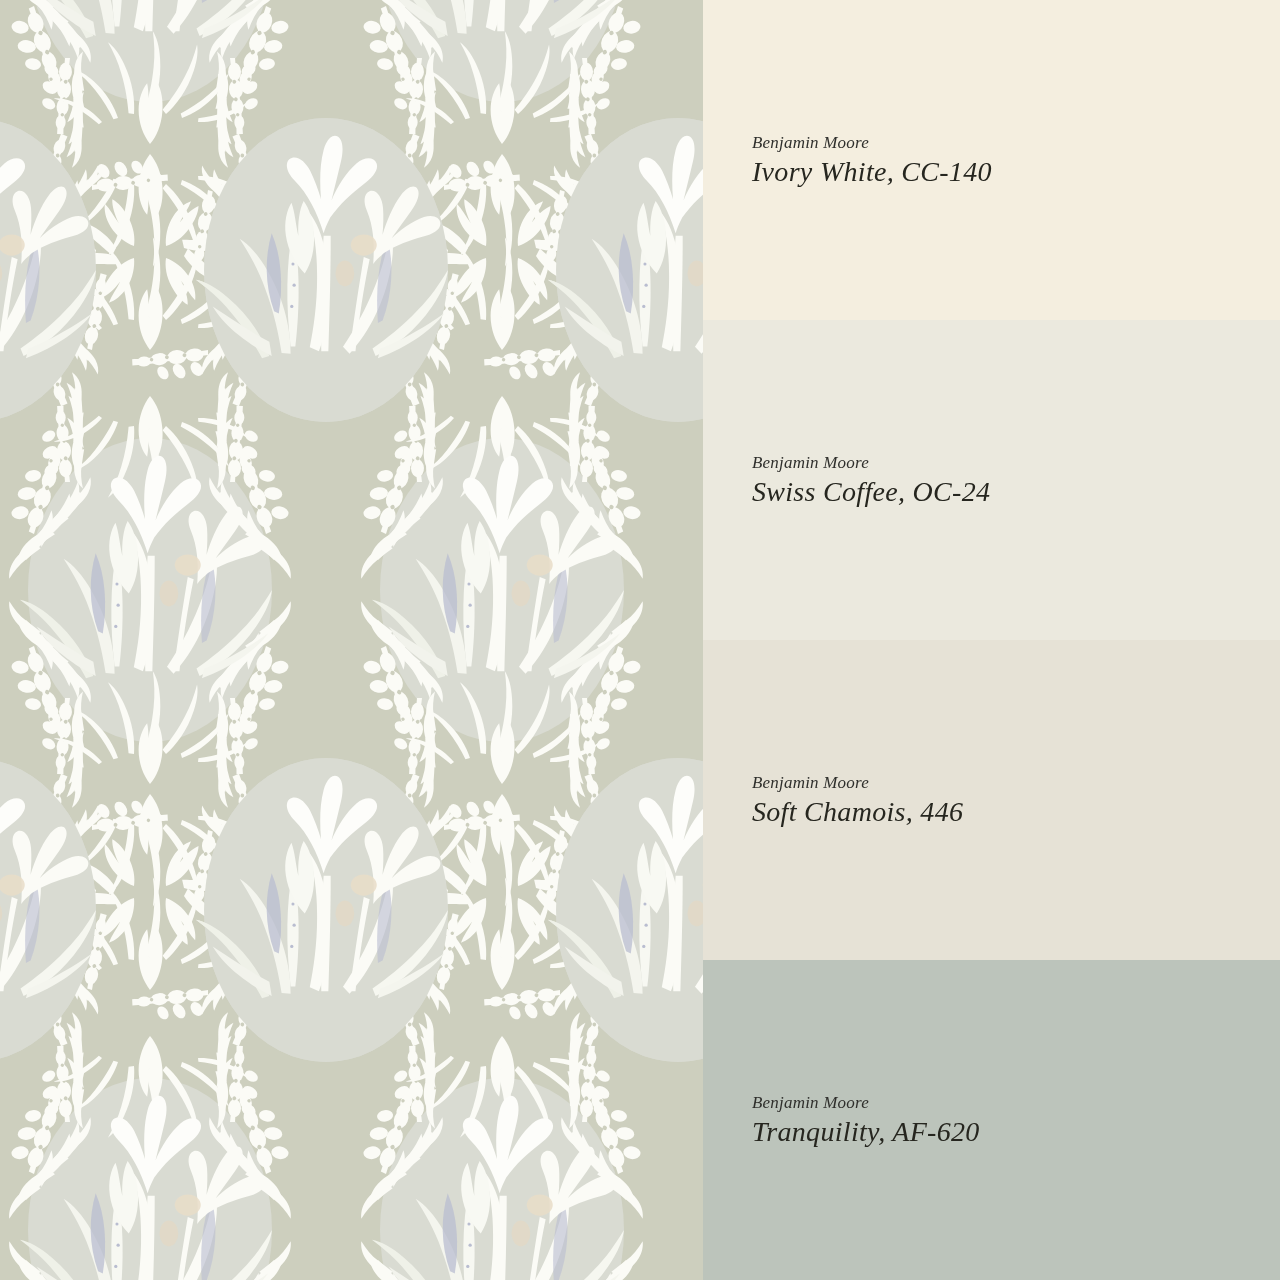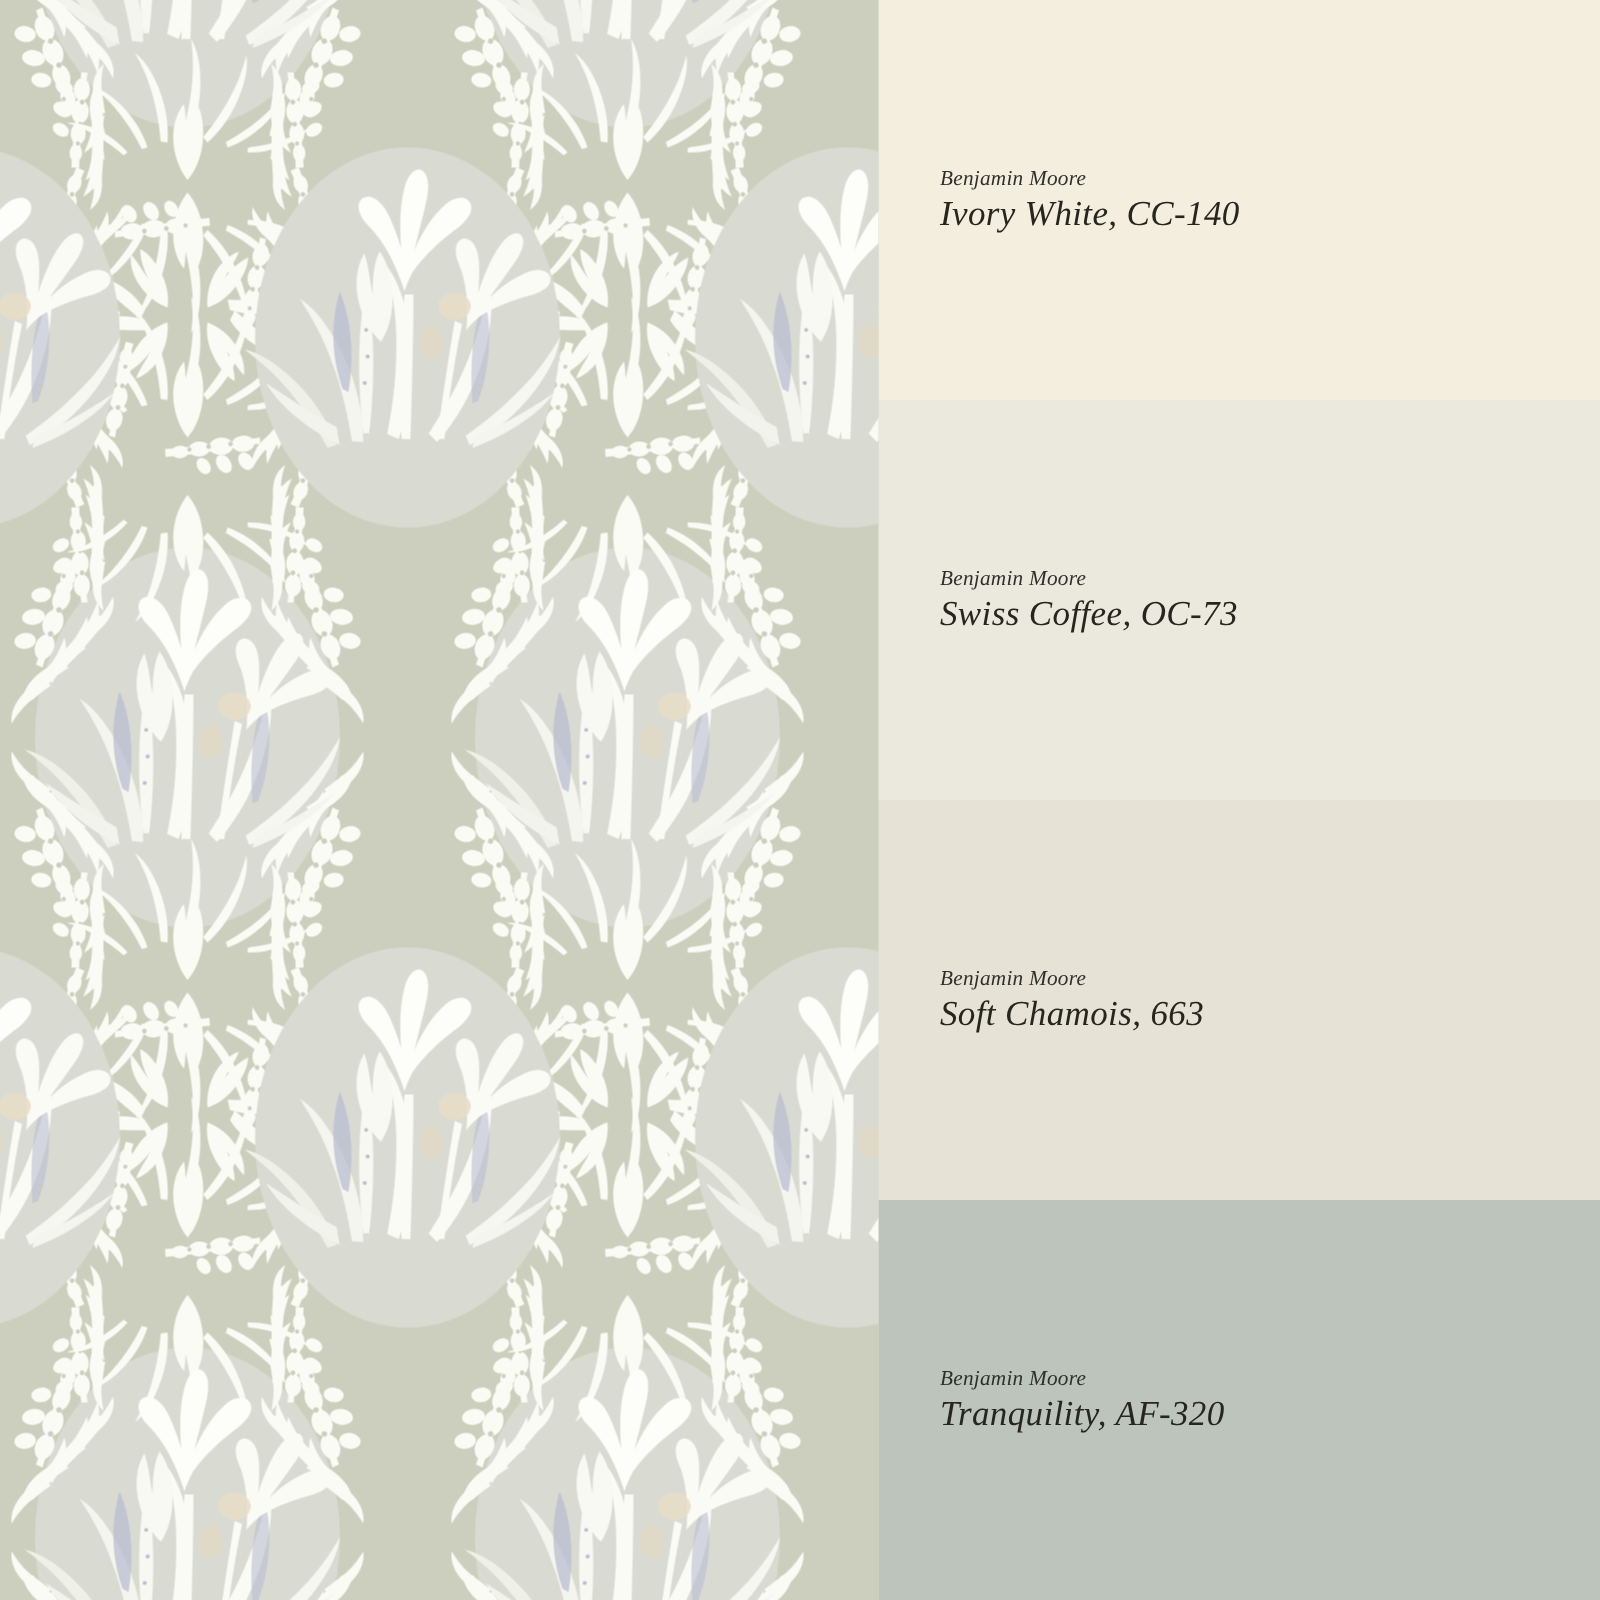--- a/index.html
+++ b/index.html
@@ -264,27 +264,27 @@
 
   <div class="swatches">
 
     <div class="swatch" style="background:#f4eedf;">
       <div class="brand">Benjamin Moore</div>
       <div class="cname">Ivory White, CC-140</div>
     </div>
 
     <div class="swatch" style="background:#ebe9de;">
       <div class="brand">Benjamin Moore</div>
-      <div class="cname">Swiss Coffee, OC-73</div>
+      <div class="cname">Swiss Coffee, OC-24</div>
     </div>
 
     <div class="swatch" style="background:#e6e2d6;">
       <div class="brand">Benjamin Moore</div>
-      <div class="cname">Soft Chamois, 663</div>
+      <div class="cname">Soft Chamois, 446</div>
     </div>
 
     <div class="swatch" style="background:#bcc4bb;">
       <div class="brand">Benjamin Moore</div>
-      <div class="cname">Tranquility, AF-320</div>
+      <div class="cname">Tranquility, AF-620</div>
     </div>
 
   </div>
 </div>
 
 </body></html>

